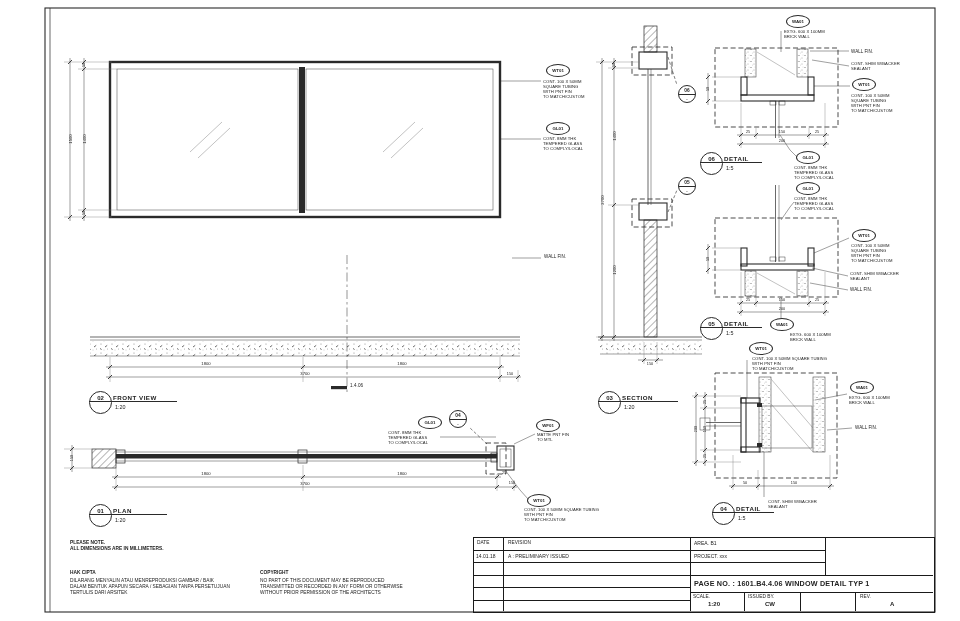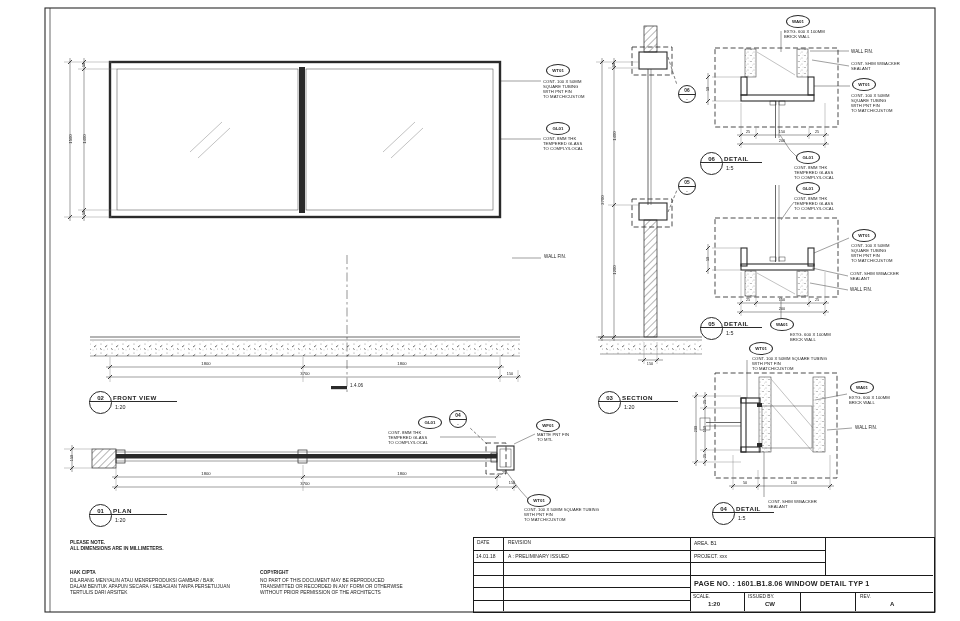--- a/index.html
+++ b/index.html
@@ -510,21 +510,21 @@
 <div class="tline" style="left:744px;top:592px;width:1px;height:19px"></div>
 <div class="tline" style="left:800px;top:592px;width:1px;height:19px"></div>
 <div class="tline" style="left:855px;top:592px;width:1px;height:19px"></div>
 
 <div class="tbtxt" style="left:477px;top:540px">DATE</div>
 <div class="tbtxt" style="left:508px;top:540px">REVISION</div>
 <div class="tbtxt tbval" style="left:476px;top:552.5px">14.01.18</div>
 <div class="tbtxt tbval" style="left:508px;top:552.5px">A : PRELIMINARY ISSUED</div>
 <div class="tbtxt tbval" style="left:694px;top:540px">AREA. B1</div>
 <div class="tbtxt tbval" style="left:694px;top:552.5px">PROJECT. xxx</div>
-<div class="tbtxt pageno" style="left:694px;top:579px">PAGE NO. : 1601.B1.8.06 WINDOW DETAIL TYP 1</div>
+<div class="tbtxt pageno" style="left:694px;top:579px">PAGE NO. : 1601.B4.4.06 WINDOW DETAIL TYP 1</div>
 <div class="tbtxt" style="left:693px;top:593.5px">SCALE.</div>
 <div class="tbtxt big" style="left:708px;top:601px">1:20</div>
 <div class="tbtxt" style="left:748px;top:593.5px">ISSUED BY.</div>
 <div class="tbtxt big" style="left:765px;top:601px">CW</div>
 <div class="tbtxt" style="left:860px;top:593.5px">REV.</div>
 <div class="tbtxt big" style="left:890px;top:601px">A</div>
 
 </div>
 
 </body></html>

